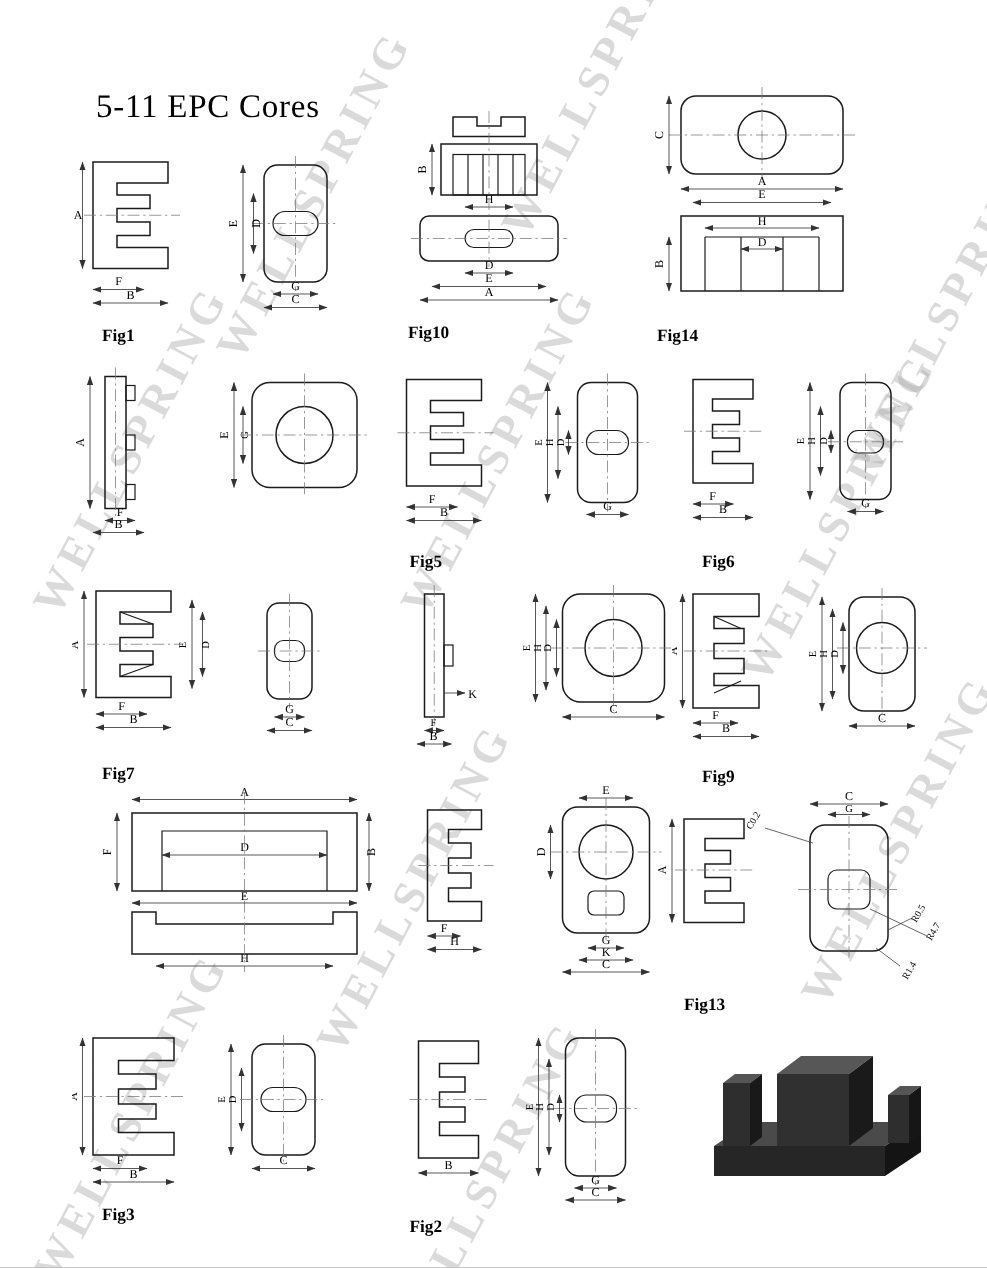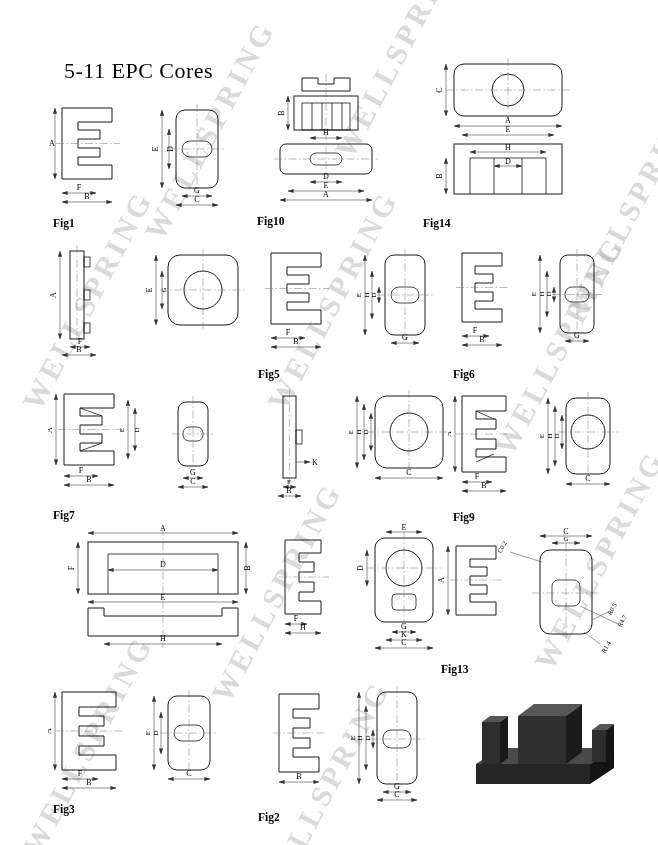--- a/index.html
+++ b/index.html
@@ -3,21 +3,21 @@
 <meta charset="utf-8">
 <style>
   html,body { margin:0; padding:0; background:#9a9a9a; }
   #page {
     position:relative; width:658px; height:845px; margin:0 auto;
     background:#ffffff; overflow:hidden;
     font-family:"Liberation Serif", serif; color:#000;
   }
   .title { position:absolute; left:64px; top:58px; font-weight:normal; font-size:22px; letter-spacing:.5px; }
   .figure { position:absolute; }
-  .fig-label { font-weight:bold; font-size:11.5px; margin:3px 0 0 5px; }
+  .fig-label { font-weight:bold; font-size:11.5px; margin:3px 0 0 20px; }
   .wm {
     position:absolute; white-space:nowrap; pointer-events:none;
     font-weight:bold; font-size:30px; letter-spacing:4px;
     color:rgba(172,172,172,.45);
     transform:translate(-50%,-50%) rotate(-62deg);
   }
   .logo { position:absolute; left:452px; top:6px; }
   
   .ol  { fill:none; stroke:#1b1b1b; stroke-width:1; }
   .ol2 { fill:none; stroke:#1b1b1b; stroke-width:.8; }

